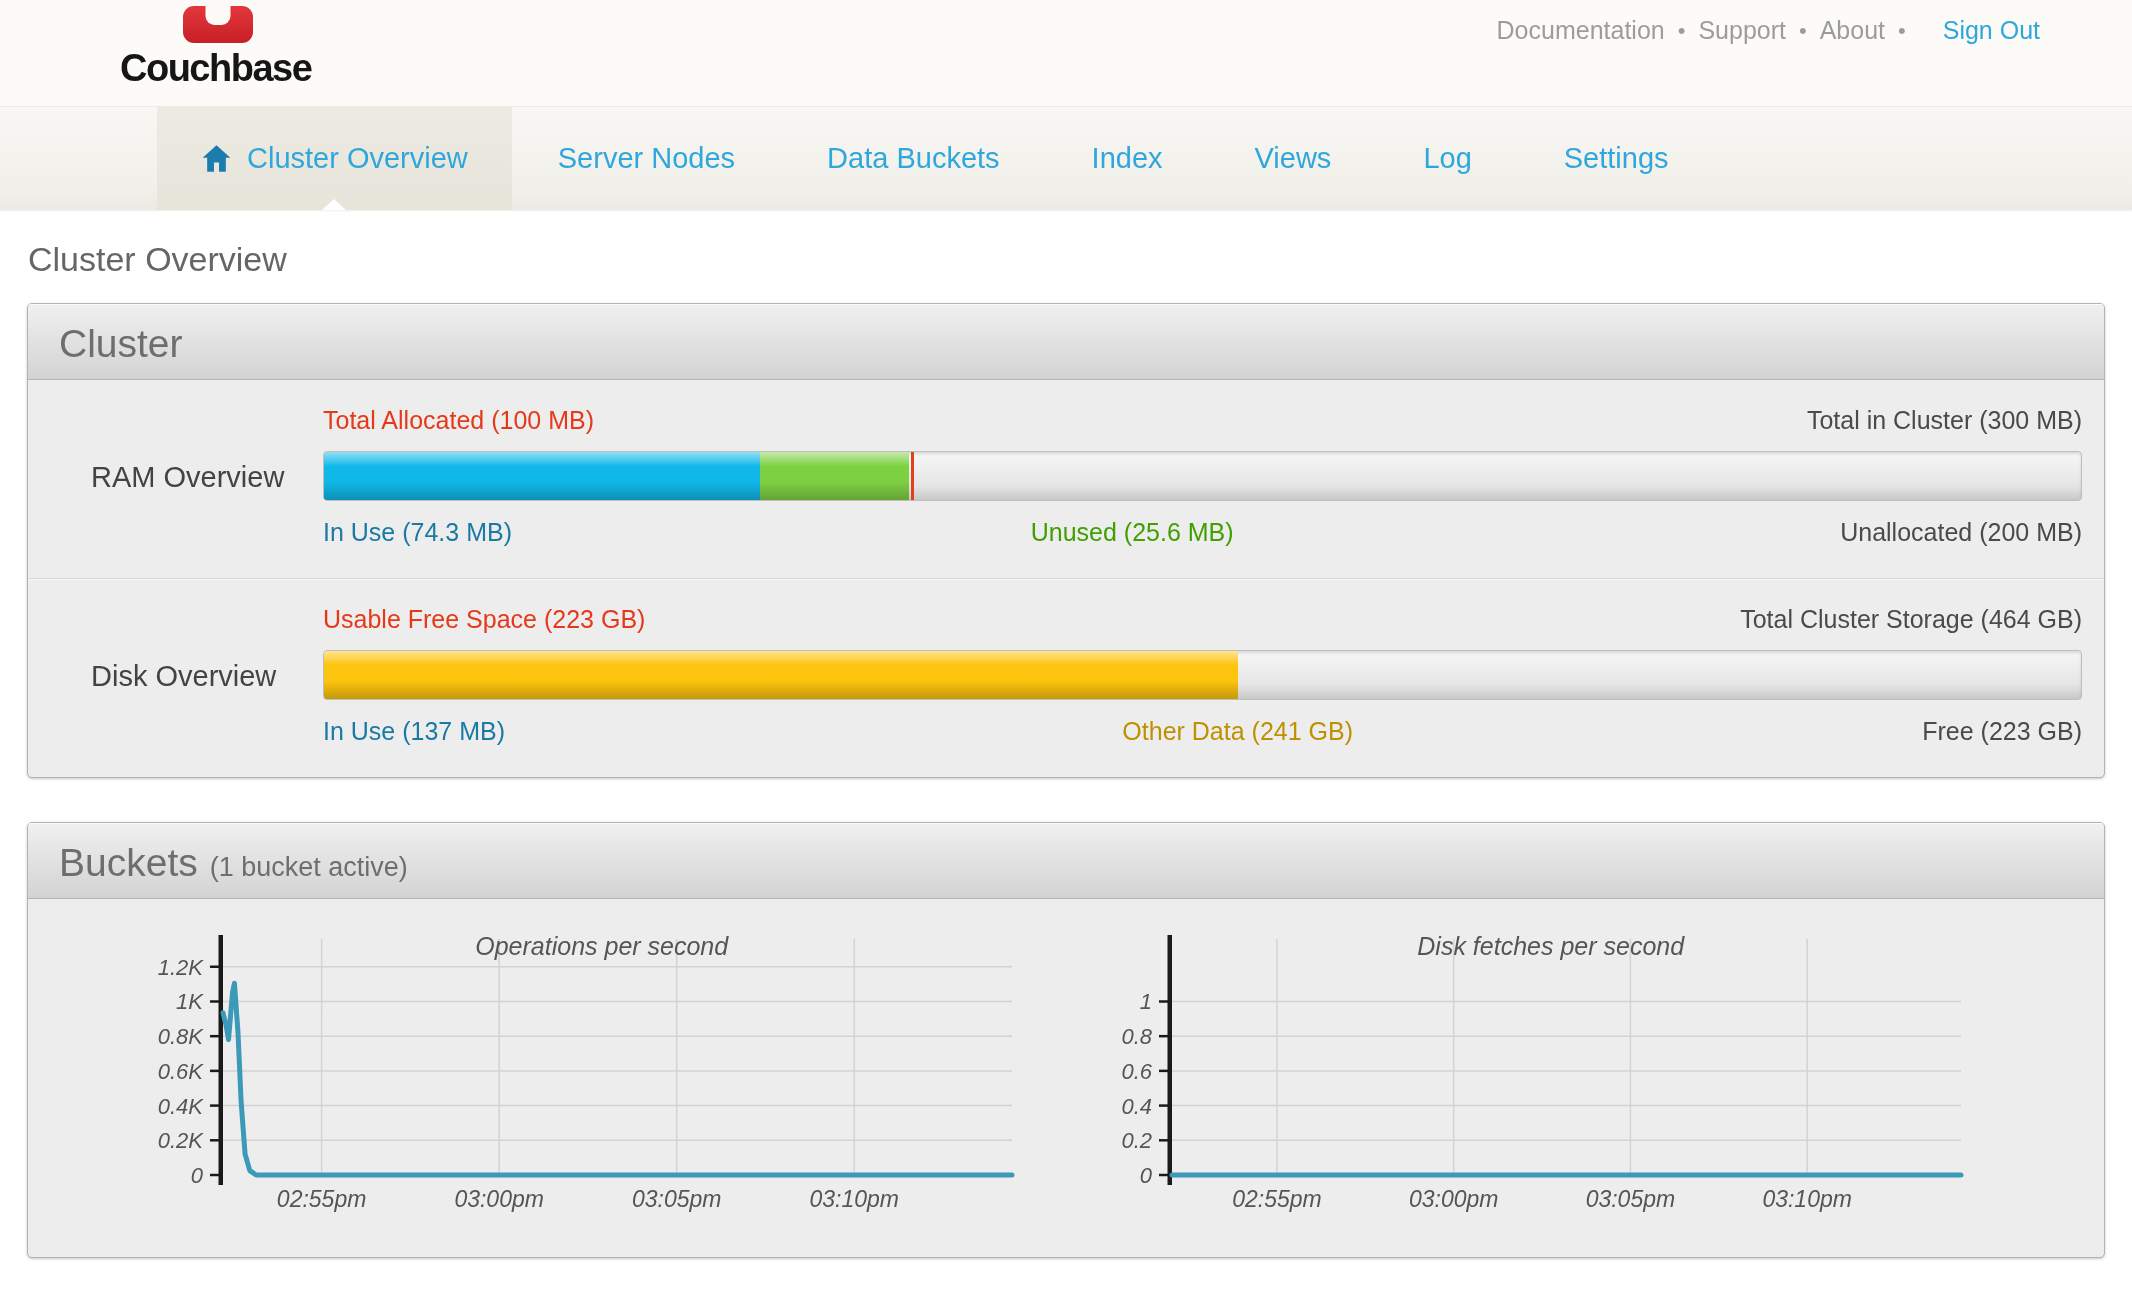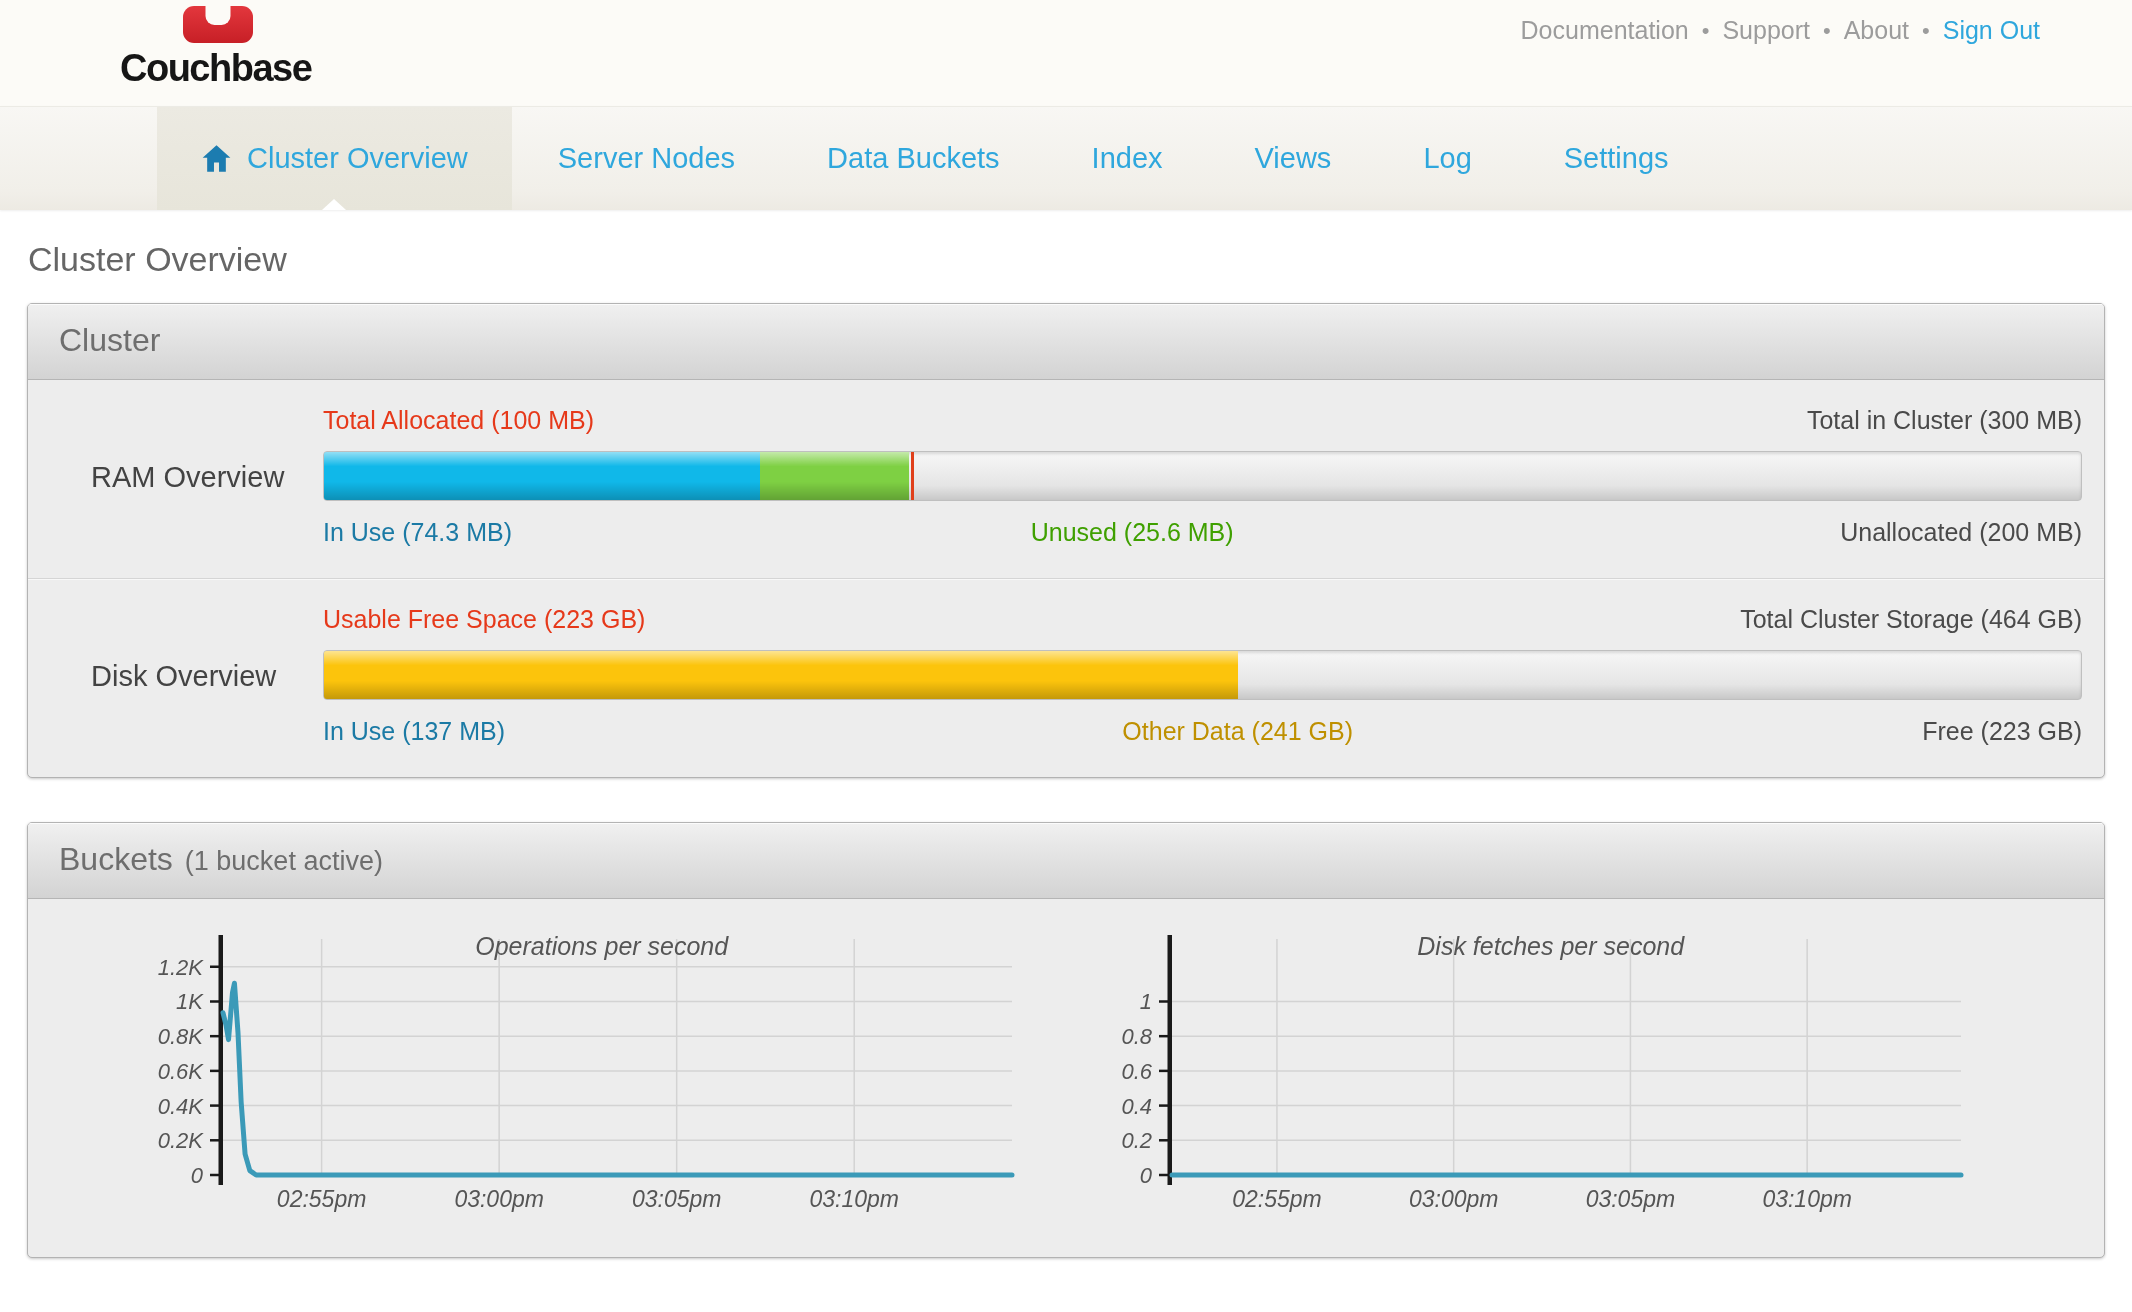--- a/index.html
+++ b/index.html
@@ -12,21 +12,21 @@
   .logo-mark { position:relative; width:70px; height:37px; margin-left:63px;
     background:linear-gradient(#e3373d,#c71f26); border-radius:11px; }
   .logo-mark::after { content:""; position:absolute; left:50%; top:0;
     transform:translateX(-50%); width:25px; height:19px; background:#fcfbf7;
     border-radius:0 0 9px 9px; }
   .logo-text { margin-top:4px; font-size:38px; font-weight:bold; color:#161616;
     letter-spacing:-1.5px; }
   .top-links { position:absolute; right:92px; top:16px; font-size:25px;
     color:#9c9c9c; display:flex; align-items:center;justify-content:flex-end; }
   .top-links a { color:#9c9c9c; text-decoration:none; }
-  .top-links a.accent { color:#2fa7dd; }
+  .top-links a.accent { color:#2fa7dd;margin-left:24px; }
   .top-links .sep { margin:0 13px; font-size:22px; color:#9c9c9c; }
 
   
   .navbar { position:relative; height:104px;
     background:linear-gradient(#f8f7f4, #f1efe9 82%, #edeae3);
     border-top:1px solid #ecebe5; box-shadow:0 1px 2px rgba(0,0,0,.07);
     display:flex; align-items:stretch; padding-left:157px; }
   .nav-tab { display:flex; align-items:center; font-size:29px; color:#2fa7dd;
     text-decoration:none; padding:0 46px; cursor:pointer; }
   .nav-tab.active { position:relative;
@@ -41,21 +41,21 @@
   .content { padding:0 27px; }
   .page-title { font-size:34px; font-weight:400; color:#666;
     margin:30px 0 24px 1px; }
 
   .panel { border:1px solid #b3b3b3; border-radius:5px; background:#ededed;
     box-shadow:0 1px 3px rgba(0,0,0,.22); overflow:hidden; }
   .panel-header { height:76px; display:flex; align-items:baseline;
     padding:18px 0 0 31px;
     background:linear-gradient(#f0f0f0,#d3d3d3); border-bottom:1px solid #b5b5b5;
     box-shadow:inset 0 1px 0 #fbfbfb; }
-  .panel-title { font-size:32px; color:#6e6e6e; }
+  .panel-title { font-size:39px; color:#6e6e6e; }
   .panel-subtitle { font-size:27px; color:#6e6e6e; margin-left:12px; }
 
   
   .usage-row { display:grid; grid-template-columns:295px 1fr;
     padding:26px 22px 30px 0; }
   .usage-row + .usage-row { border-top:1px solid #d5d5d5;
     box-shadow:inset 0 1px 0 #f8f8f8; }
   .usage-side { align-self:center; padding-left:63px; font-size:29px;
     color:#434343; }
   .usage-top { display:flex; justify-content:space-between; font-size:25px;

